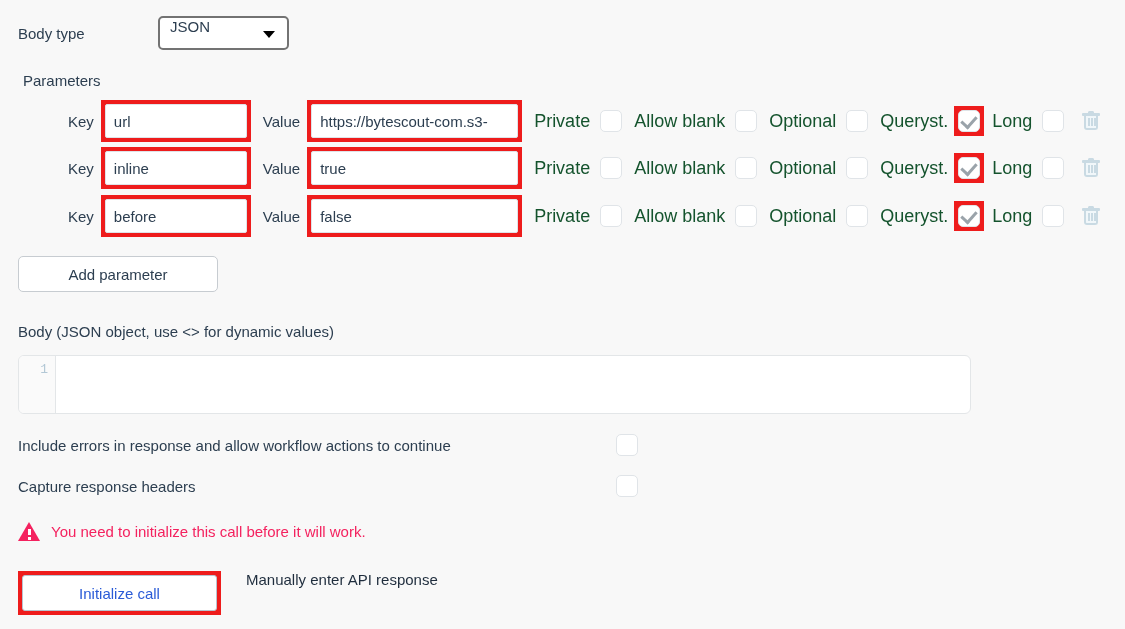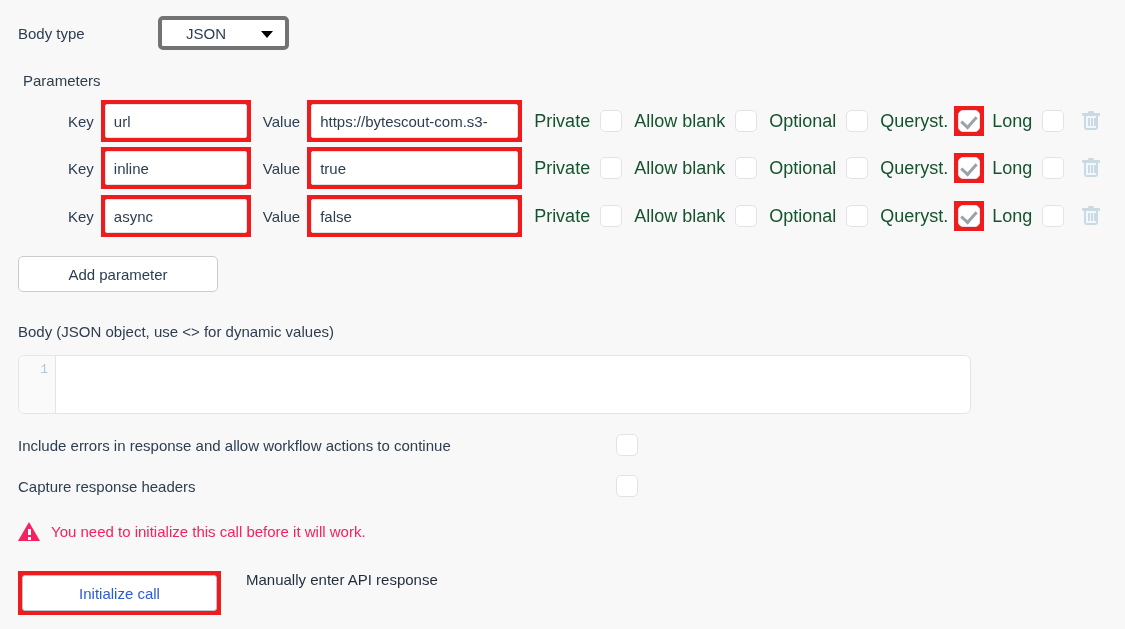--- a/index.html
+++ b/index.html
@@ -19,24 +19,24 @@
   .bodytype-row {
     position: absolute;
     left: 18px; top: 16px;
     display: flex; align-items: center;
   }
   .field-label { font-size: 15px; color: #2c3e50; }
   .bodytype-label { width: 140px; }
   .select-box {
     width: 131px; height: 34px;
     background: #ffffff;
-    border: 4px solid #737373;
+    border: 2px solid #737373;
     border-radius: 5px;
-    display: flex; align-items: center;
-    padding: 0 24px;
+    display: flex; 
+    padding: 0 10px;
     position: relative;
   }
   .select-value { font-size: 15px; color: #2c3e50; }
   .caret {
     position: absolute; right: 12px; top: 50%;
     margin-top: -2px;
     width: 0; height: 0;
     border-left: 6px solid transparent;
     border-right: 6px solid transparent;
     border-top: 7px solid #000000;
@@ -356,21 +356,21 @@
         <i></i>
         <i></i>
       </span>
   </span>
 </div>
 
 <div class="param-row row-3">
   <span class="inline-label">Key</span>
   <span class="hl">
     <span class="txtinput key-input">
-      <span>async</span>
+      <span>before</span>
     </span>
   </span>
   <span class="inline-label" style="margin-left:12px">Value</span>
   <span class="hl">
     <span class="txtinput value-input">
       <span class="val-text">false</span>
     </span>
   </span>
   <span class="cb-label" style="margin-left:12px">Private</span>
   <span class="checkbox" style="margin-left:10px"></span>

